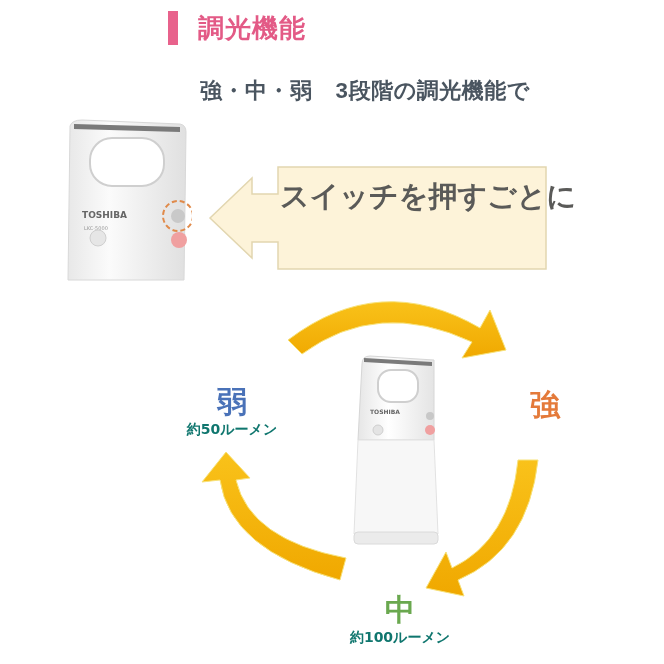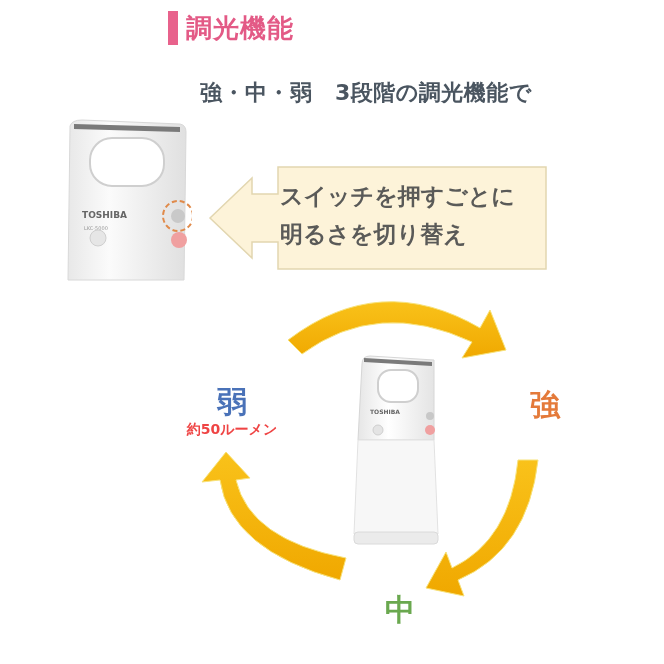--- a/index.html
+++ b/index.html
@@ -1,34 +1,34 @@
 <!DOCTYPE html>
 <html><head>
 <meta charset="utf-8">
 <style>
   html, body { margin: 0; padding: 0; background: #ffffff; }
   body { width: 664px; height: 664px; position: relative; overflow: hidden;
          font-family: "DejaVu Sans", "Liberation Sans", sans-serif; }
 
-  .section-title { position: absolute; left: 168px; top: 10px; height: 36px; display: flex; align-items: center; }
+  .section-title { position: absolute; left: 168px; top: 10px; height: 36px; display: flex; align-items: center; gap: 12px; }
   .section-bar { width: 10px; height: 34px; background: #e8628c; margin-right: 8px; }
   .section-text { font-size: 26px; font-weight: bold; color: #e35a86; letter-spacing: 1px; }
 
-  .headline { position: absolute; left: 200px; top: 76px; font-size: 22px; font-weight: bold; color: #4a5560; line-height: 34px; letter-spacing: 0.5px; }
+  .headline { position: absolute; left: 200px; top: 76px; font-size: 22px; font-weight: bold; color: #4a5560; line-height: 34px; letter-spacing: 0.5px; font-family: Liberation Mono, monospace; }
 
   .lamp-top { position: absolute; left: 62px; top: 112px; width: 130px; height: 170px; }
 
   .callout { position: absolute; left: 208px; top: 166px; width: 340px; height: 104px; }
-  .callout-text { position: absolute; left: 280px; top: 177px; font-size: 23px; font-weight: bold; color: #5a5a58; line-height: 38px; }
+  .callout-text { position: absolute; left: 280px; top: 177px; font-size: 29px; font-weight: bold; color: #5a5a58; line-height: 38px; }
 
   .cycle { position: absolute; left: 190px; top: 290px; width: 360px; height: 320px; }
 
   .mode { position: absolute; text-align: center; }
   .mode-name { font-size: 30px; font-weight: bold; line-height: 36px; }
-  .mode-lumens { font-size: 14px; font-weight: bold; color: #ef4444; line-height: 18px; white-space: nowrap; }
+  .mode-lumens { font-size: 14px; font-weight: bold; color: #0f766e; line-height: 18px; white-space: nowrap; }
 
   .mode-weak { left: 172px; top: 384px; width: 120px; }
   .mode-strong { left: 480px; top: 387px; width: 130px; }
   .mode-medium { left: 335px; top: 592px; width: 130px; }
 
   .lamp-center { position: absolute; left: 348px; top: 350px; width: 96px; height: 200px; }
 </style>
 </head>
 <body>
 
@@ -58,21 +58,20 @@
   <circle cx="116" cy="104" r="7" fill="#c9c9c9"></circle>
   <circle cx="116" cy="104" r="15" fill="none" stroke="#e08a4a" stroke-width="2" stroke-dasharray="5 3"></circle>
   <circle cx="117" cy="128" r="8" fill="#f0a0a0"></circle>
 </svg>
 
 <svg class="callout" viewBox="0 0 340 104">
   <path d="M2 52 L44 12 L44 28 L70 28 L70 1 L338 1 L338 103 L70 103 L70 76 L44 76 L44 92 Z" fill="#fdf3d9" stroke="#e2d6b0" stroke-width="1.5"></path>
 </svg>
 <div class="callout-text">
   <div>スイッチを押すごとに</div>
-  <div>明るさを切り替え</div>
 </div>
 
 <svg class="cycle" viewBox="0 0 360 320">
   <defs>
     <linearGradient id="arrG" x1="0" x2="0" y1="0" y2="1">
       <stop offset="0" stop-color="#f9c21a"></stop>
       <stop offset="1" stop-color="#f0a800"></stop>
     </linearGradient>
   </defs>
 
@@ -106,13 +105,14 @@
   <div class="mode-name" style="color:#4a72b8">弱</div>
   <div class="mode-lumens">約50ルーメン</div>
 </div>
 
 <div class="mode mode-strong">
   <div class="mode-name" style="color:#e47a3a">強</div>
 </div>
 
 <div class="mode mode-medium">
   <div class="mode-name" style="color:#6aa84f">中</div>
+  <div class="mode-lumens">約100ルーメン</div>
 </div>
 
 </body></html>

